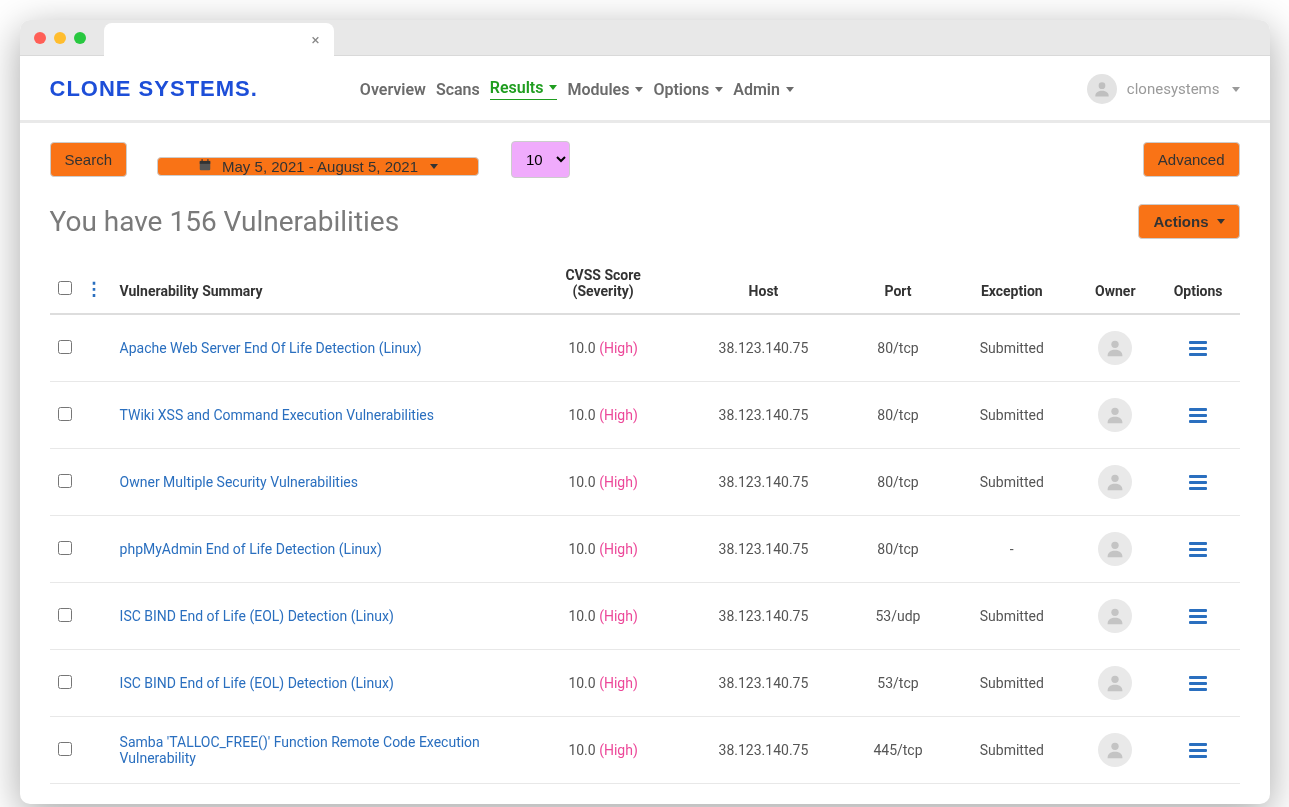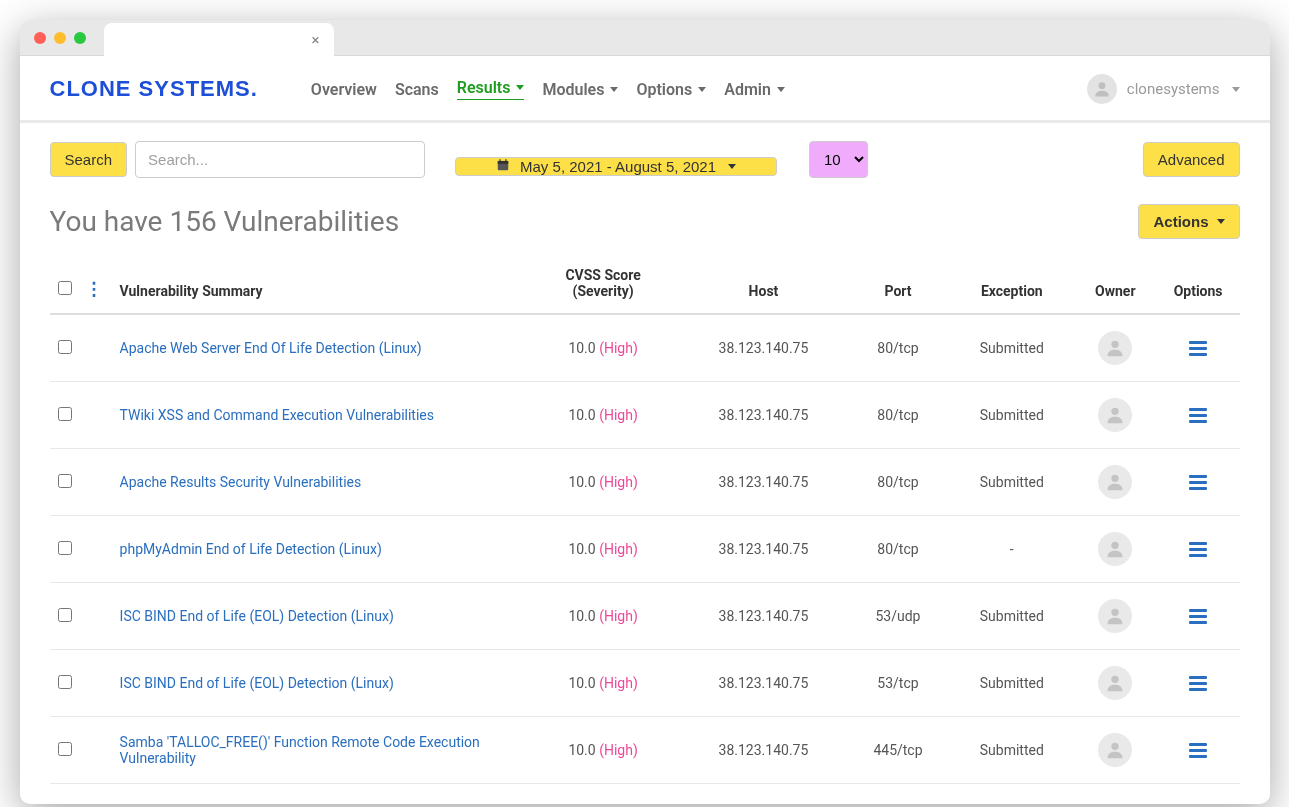--- a/index.html
+++ b/index.html
@@ -58,22 +58,22 @@
   }
   .logo {
     font-family: Arial, sans-serif;
     font-weight: 800;
     font-size: 22px;
     letter-spacing: 1px;
     color: #1d4ed8;
   }
   .nav-items {
     display: flex;
-    gap: 18px;
-    margin-left: 53px;
+    gap: 10px;
+    margin-left: 102px;
     align-items: center;
   }
   .nav-item {
     color: #6b6b6b;
     font-size: 16px;
     font-weight: 600;
     cursor: pointer;
     display: flex;
     align-items: center;
     gap: 4px;
@@ -110,21 +110,21 @@
     color: #bfbfbf;
   }
   .toolbar {
     display: flex;
     align-items: center;
     padding: 18px 30px;
     gap: 8px;
   }
   .btn {
     border: 1px solid #ccc;
-    background: #fde047;
+    background: #f97316;
     border-radius: 4px;
     padding: 8px 14px;
     font-size: 15px;
     color: #333;
     cursor: pointer;
     display: flex;
     align-items: center;
     gap: 6px;
   }
   .search-input {
@@ -278,21 +278,20 @@
             <path d="M4 20c0-4 4-6 8-6s8 2 8 6v1H4z"></path>
           </svg>
       </span>
       <span>clonesystems</span>
       <span class="caret"></span>
     </div>
   </div>
 
   <div class="toolbar">
     <button class="btn">Search</button>
-    <input class="search-input" placeholder="Search..." style="">
     <button class="btn date-btn">
       <span class="cal-icon">
         <svg width="14" height="14" viewBox="0 0 24 24" fill="#555">
             <rect x="3" y="5" width="18" height="16" rx="2"></rect>
             <rect x="3" y="5" width="18" height="5" fill="#333"></rect>
             <rect x="6" y="2" width="2" height="5" fill="#333"></rect>
             <rect x="16" y="2" width="2" height="5" fill="#333"></rect>
           </svg>
       </span>
       <span>May 5, 2021 - August 5, 2021</span>
@@ -370,21 +369,21 @@
             <td class="center">
               <div class="hamb">
                 <span></span>
                 <span></span>
                 <span></span>
               </div>
             </td>
           </tr>
           <tr>
             <td><input type="checkbox" class="chk" style=""></td>
-            <td><span class="link">Apache Results Security Vulnerabilities</span></td>
+            <td><span class="link">Owner Multiple Security Vulnerabilities</span></td>
             <td class="center"><span>10.0 </span><span class="sev-high">(High)</span></td>
             <td class="center">38.123.140.75</td>
             <td class="center">80/tcp</td>
             <td class="center">Submitted</td>
             <td class="center"><span class="row-avatar">
                 <svg class="user-svg-lg" viewBox="0 0 24 24" fill="currentColor">
                   <circle cx="12" cy="8" r="4"></circle>
                   <path d="M4 20c0-4 4-6 8-6s8 2 8 6v1H4z"></path>
                 </svg>
               </span></td>

